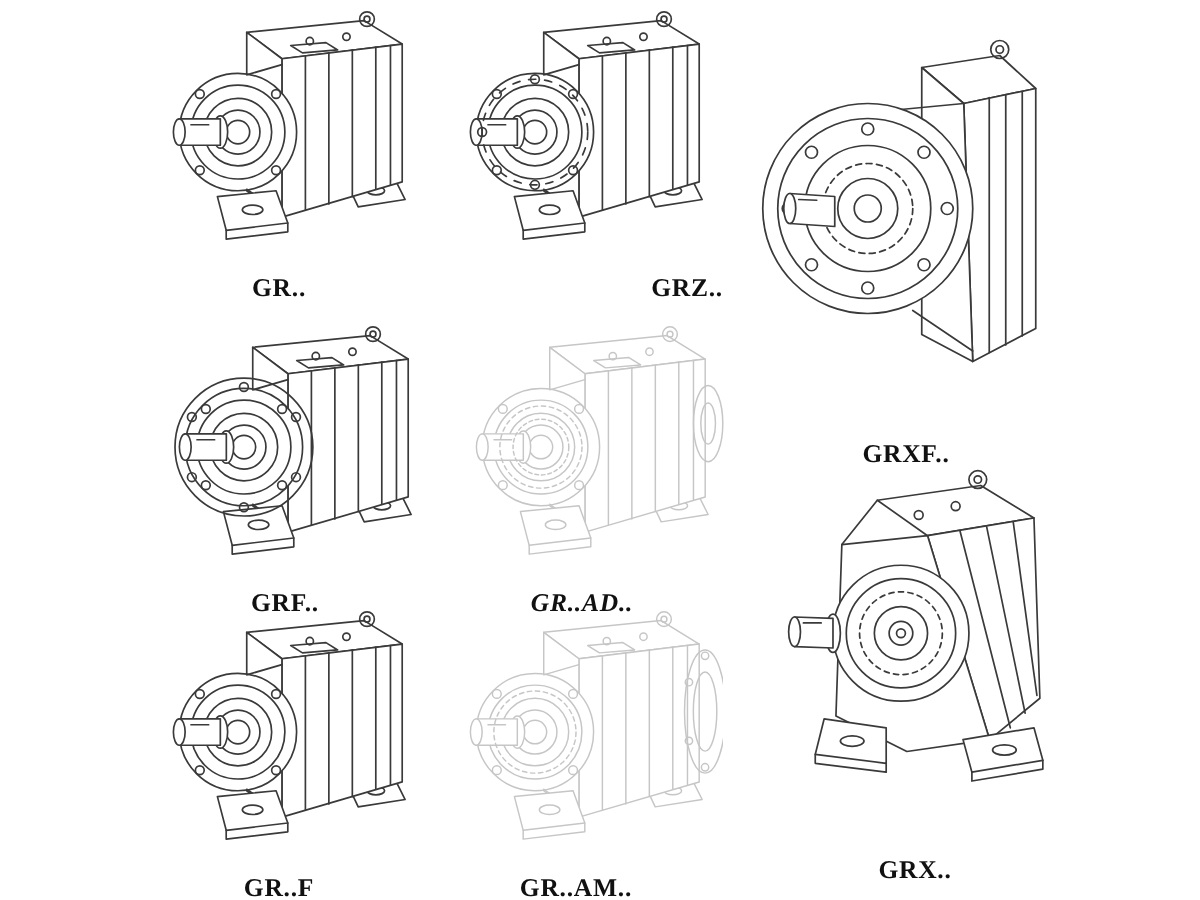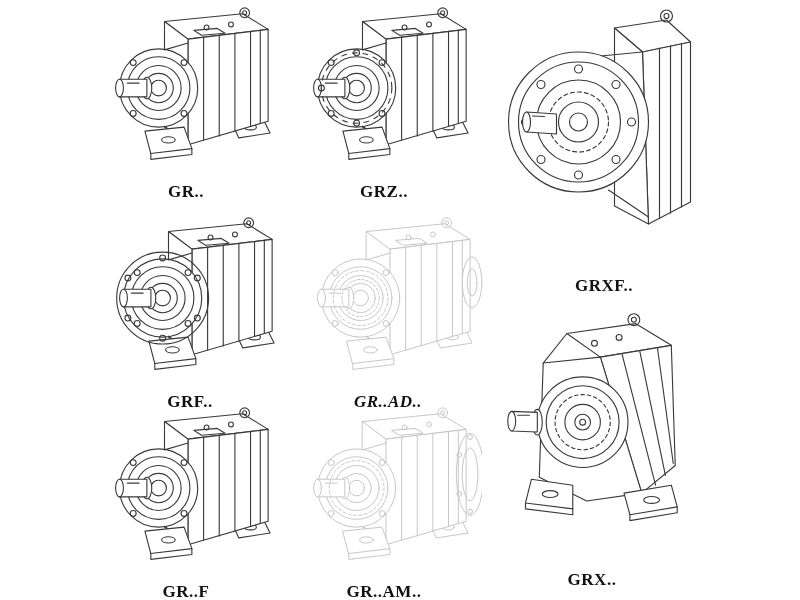--- a/index.html
+++ b/index.html
@@ -147,32 +147,32 @@
 
 <div class="stage">
 
   <figure class="fig" style="left:88px; top:2px;">
     <svg class="drawing" width="196" height="176" viewBox="0 0 200 180">
       <use href="#gb-foot"></use>
     </svg>
     <figcaption>GR..</figcaption>
   </figure>
 
-  <figure class="fig" style="left:286px; top:2px;">
+  <figure class="fig" style="left:286px; top:2px;align-items:flex-end;">
     <svg class="drawing" width="196" height="176" viewBox="0 0 200 180">
       <use href="#gb-foot"></use>
       <circle cx="72" cy="88" r="36" stroke-dasharray="5 6"></circle>
       <circle cx="72" cy="52" r="3"></circle>
       <circle cx="72" cy="124" r="3"></circle>
       <circle cx="36" cy="88" r="3"></circle>
     </svg>
     <figcaption>GRZ..</figcaption>
   </figure>
 
-  <figure class="fig" style="left:496px; top:2px;justify-content:center;">
+  <figure class="fig" style="left:496px; top:19px;justify-content:center;">
     <svg class="drawing" width="216" height="270" viewBox="0 0 215 270">
       <use href="#gb-grxf"></use>
     </svg>
     <figcaption>GRXF..</figcaption>
   </figure>
 
   <figure class="fig" style="left:92px; top:212px;text-align:center;">
     <svg class="drawing" width="196" height="176" viewBox="0 0 200 180">
       <use href="#gb-foot"></use>
       <circle cx="72" cy="88" r="47"></circle>
@@ -211,20 +211,20 @@
       <ellipse cx="188" cy="74" rx="14" ry="42"></ellipse>
       <ellipse cx="188" cy="74" rx="8" ry="27"></ellipse>
       <circle cx="188" cy="36" r="2.5"></circle>
       <circle cx="188" cy="112" r="2.5"></circle>
       <circle cx="177" cy="54" r="2.5"></circle>
       <circle cx="177" cy="94" r="2.5"></circle>
     </svg>
     <figcaption>GR..AM..</figcaption>
   </figure>
 
-  <figure class="fig" style="left:476px; top:300px;">
+  <figure class="fig" style="left:494px; top:300px;">
     <svg class="drawing" width="232" height="266" viewBox="0 0 235 270">
       <use href="#gb-grx"></use>
     </svg>
     <figcaption>GRX..</figcaption>
   </figure>
 
 </div>
 
 </body></html>

